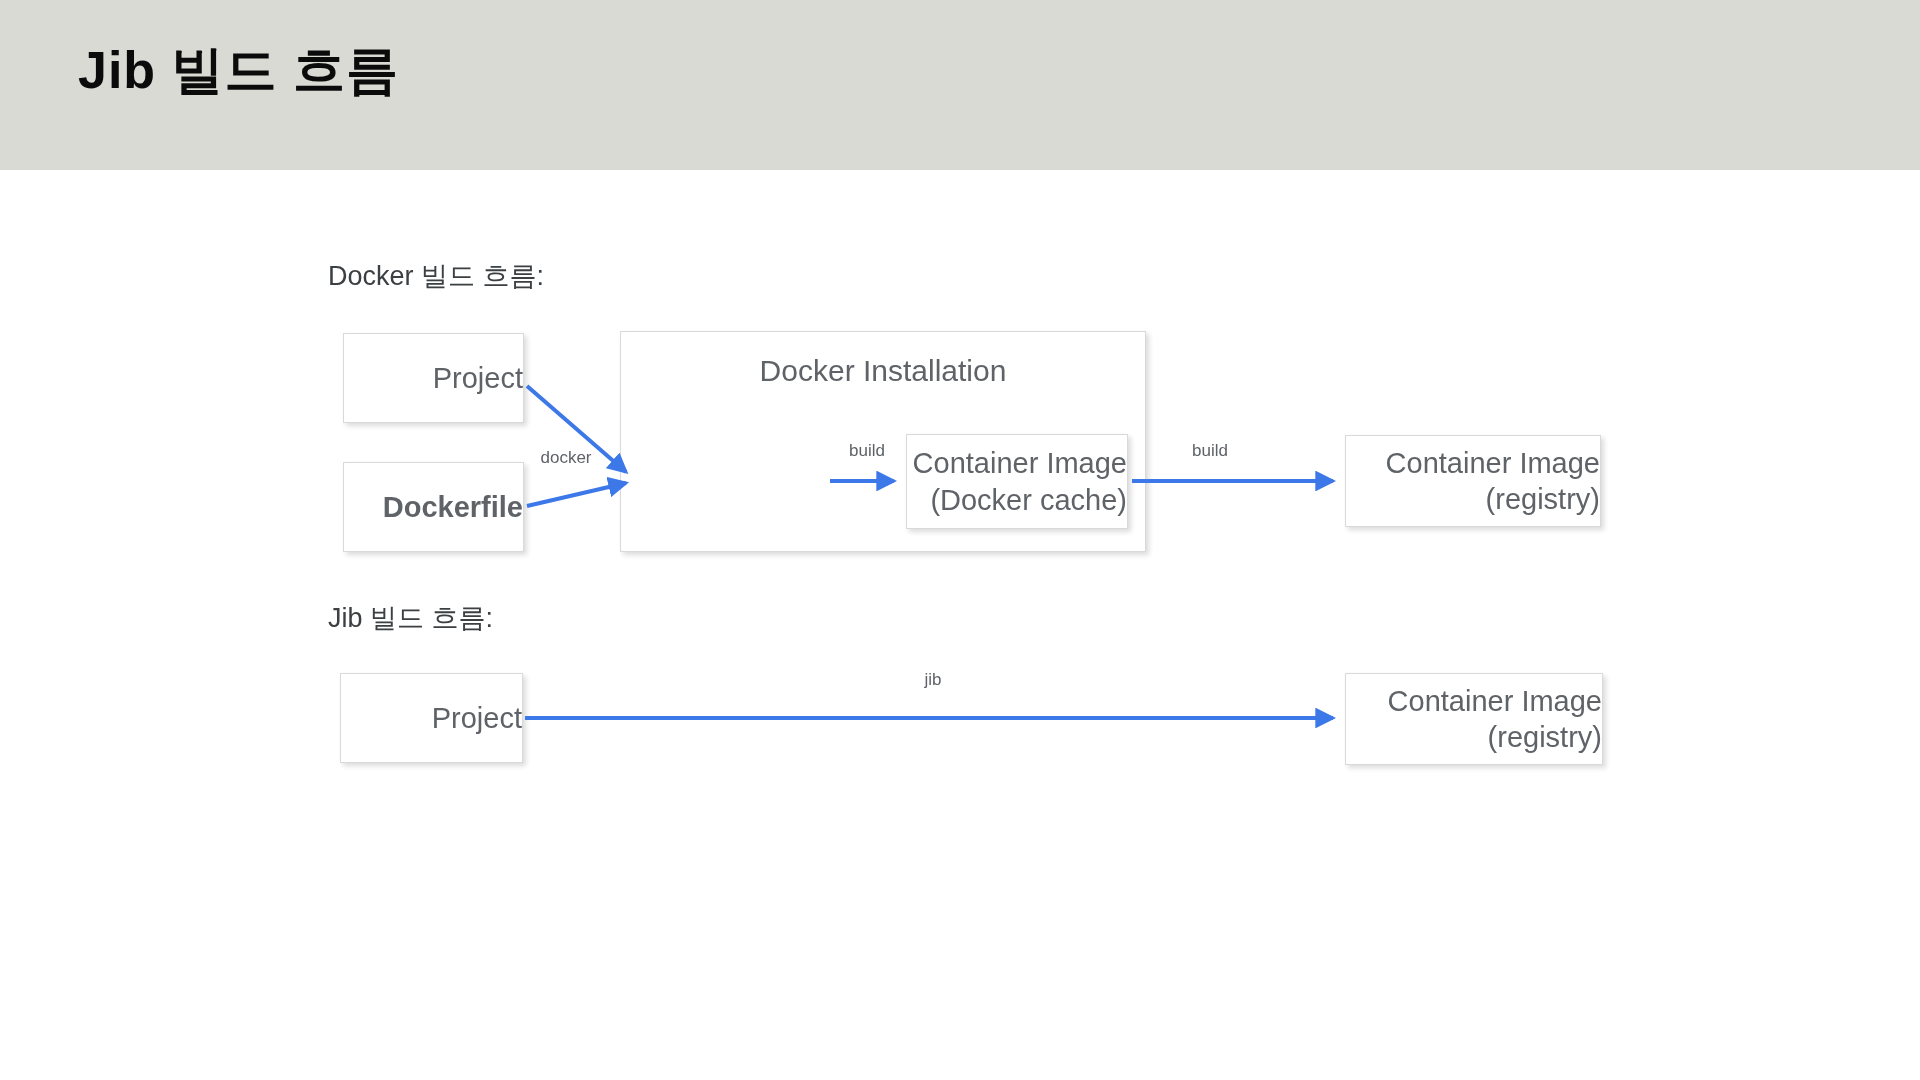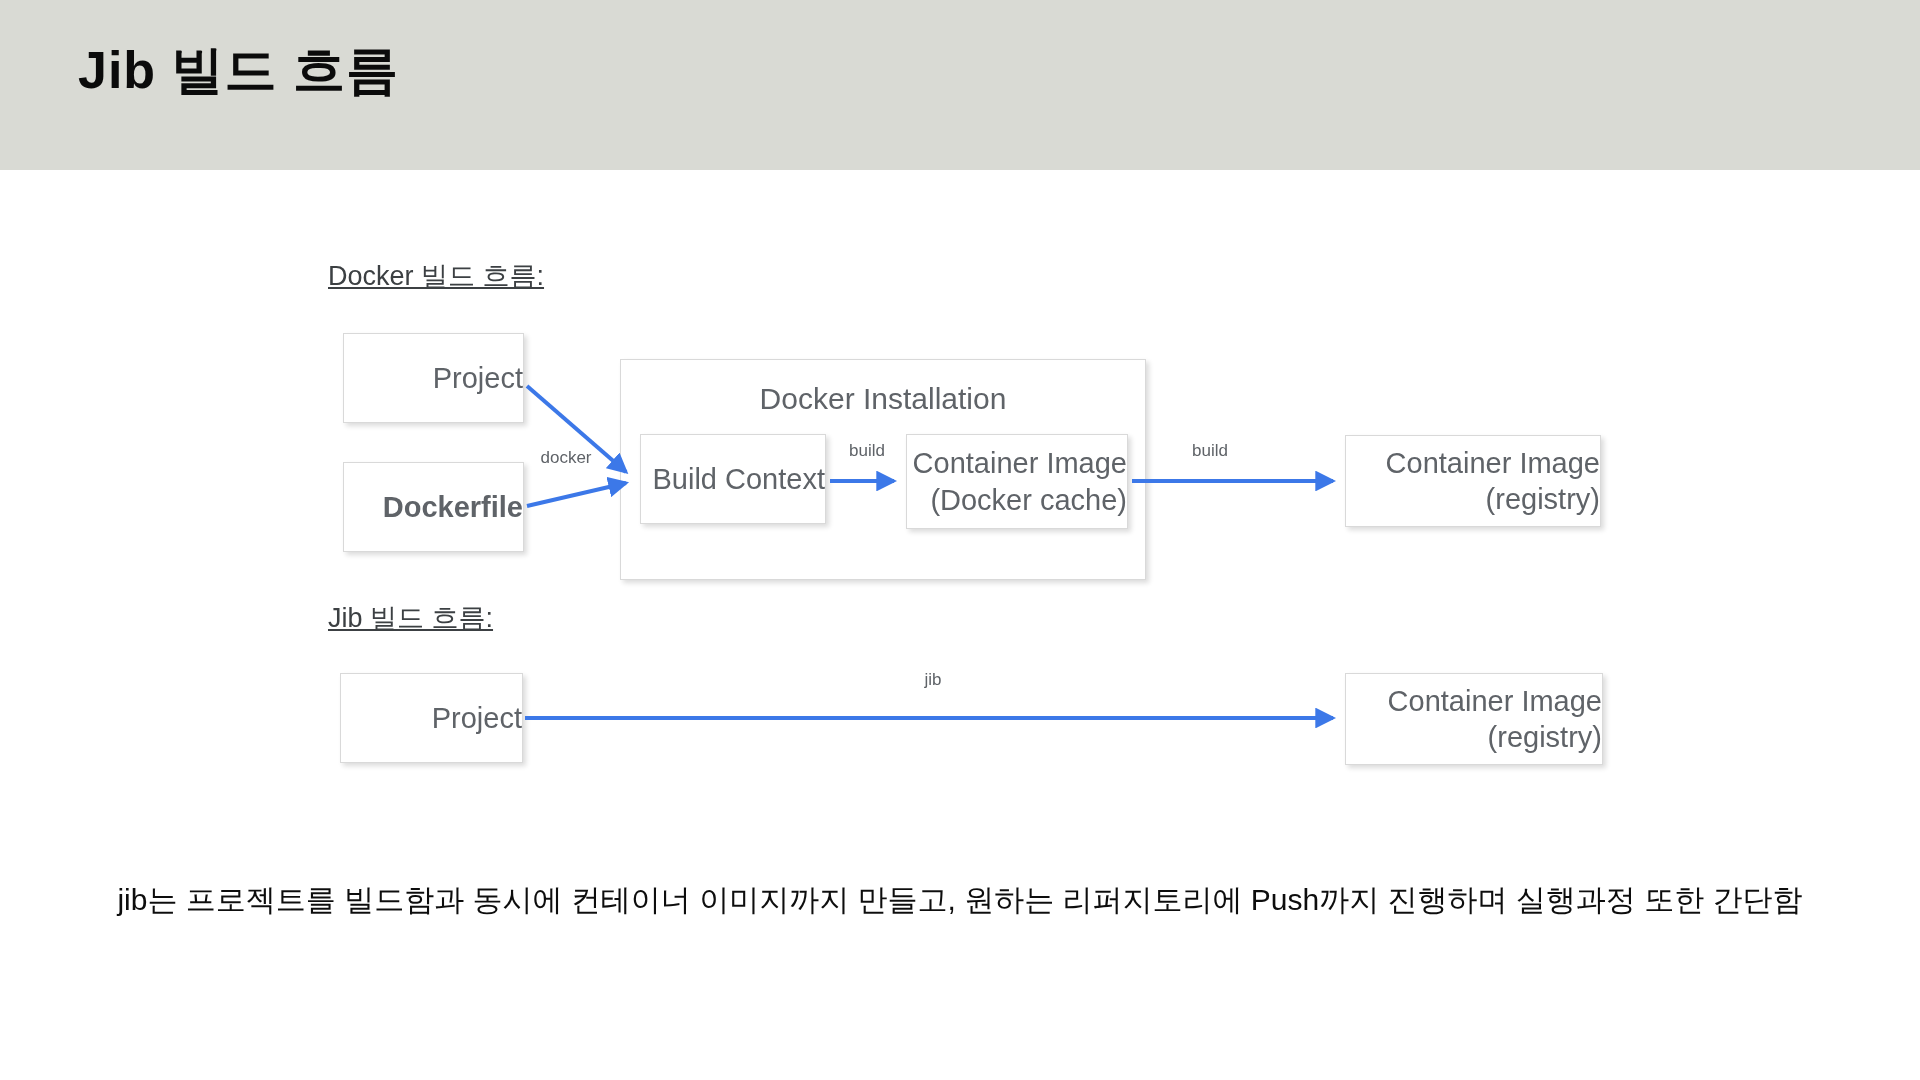--- a/index.html
+++ b/index.html
@@ -14,36 +14,35 @@
   .header .title {
     position: absolute; left: 78px; top: 36px;
     font-size: 52px; font-weight: 800; letter-spacing: 1px; color: #0b0b0b;
     font-family: "Liberation Sans", "DejaVu Sans", sans-serif;
   }
 
   
   .canvas { position: absolute; left: 0; top: 170px; width: 1920px; height: 910px; }
 
   .flow-label {
-    position: absolute; font-size: 27px; color: #3c4043; text-decoration: underline;
+    position: absolute; font-size: 27px; color: #3c4043;
   }
 
   .node {
     position: absolute; background: #ffffff;
     border: 1px solid #d9d9d9;
     box-shadow: 3px 3px 5px rgba(0,0,0,0.14);
     display: flex; flex-direction: column; align-items: flex-end; justify-content: center;
     font-size: 29px; color: #5f6368; line-height: 1.25; text-align: center;
   }
 
   .container-node {
     position: absolute; background: #ffffff;
     border: 1px solid #d9d9d9;
     box-shadow: 3px 3px 5px rgba(0,0,0,0.14);
-    margin-top: 28px;
   }
   .container-node .container-title {
     position: absolute; top: 22px; left: 0; width: 100%;
     text-align: center; font-size: 30px; color: #5f6368;
   }
 
   .edge-label {
     position: absolute; font-size: 17px; color: #5f6368; text-align: center;
   }
 
@@ -70,23 +69,20 @@
   </div>
 
   <div class="node" style="left:343px; top:163px; width:181px; height:90px;">
     <span>Project</span>
   </div>
 
   <div class="node" style="left:343px; top:292px; width:181px; height:90px;font-weight:bold;">
     <span>Dockerfile</span>
   </div>
 
-  <div class="node" style="left:640px; top:264px; width:186px; height:90px;">
-    <span>Build Context</span>
-  </div>
 
   <div class="node" style="left:906px; top:264px; width:222px; height:95px;">
     <span>Container Image</span>
     <span>(Docker cache)</span>
   </div>
 
   <div class="node" style="left:1345px; top:265px; width:256px; height:92px;">
     <span>Container Image</span>
     <span>(registry)</span>
   </div>
@@ -114,14 +110,13 @@
         <path class="arrow-fill" d="M 0 0 L 10 5 L 0 10 z" fill="#3c78e8"></path>
       </marker>
     </defs>
     <line class="arrow-stroke" x1="527" y1="216" x2="626" y2="302" stroke-width="4" marker-end="url(#ah)" stroke="#3c78e8"></line>
     <line class="arrow-stroke" x1="527" y1="336" x2="626" y2="313" stroke-width="4" marker-end="url(#ah)" stroke="#3c78e8"></line>
     <line class="arrow-stroke" x1="830" y1="311" x2="894" y2="311" stroke-width="4" marker-end="url(#ah)" stroke="#3c78e8"></line>
     <line class="arrow-stroke" x1="1132" y1="311" x2="1333" y2="311" stroke-width="4" marker-end="url(#ah)" stroke="#3c78e8"></line>
     <line class="arrow-stroke" x1="525" y1="548" x2="1333" y2="548" stroke-width="4" marker-end="url(#ah)" stroke="#3c78e8"></line>
   </svg>
 
-  <div class="footnote">jib는 프로젝트를 빌드함과 동시에 컨테이너 이미지까지 만들고, 원하는 리퍼지토리에 Push까지 진행하며 실행과정 또한 간단함</div>
 </div>
 
 </body></html>

